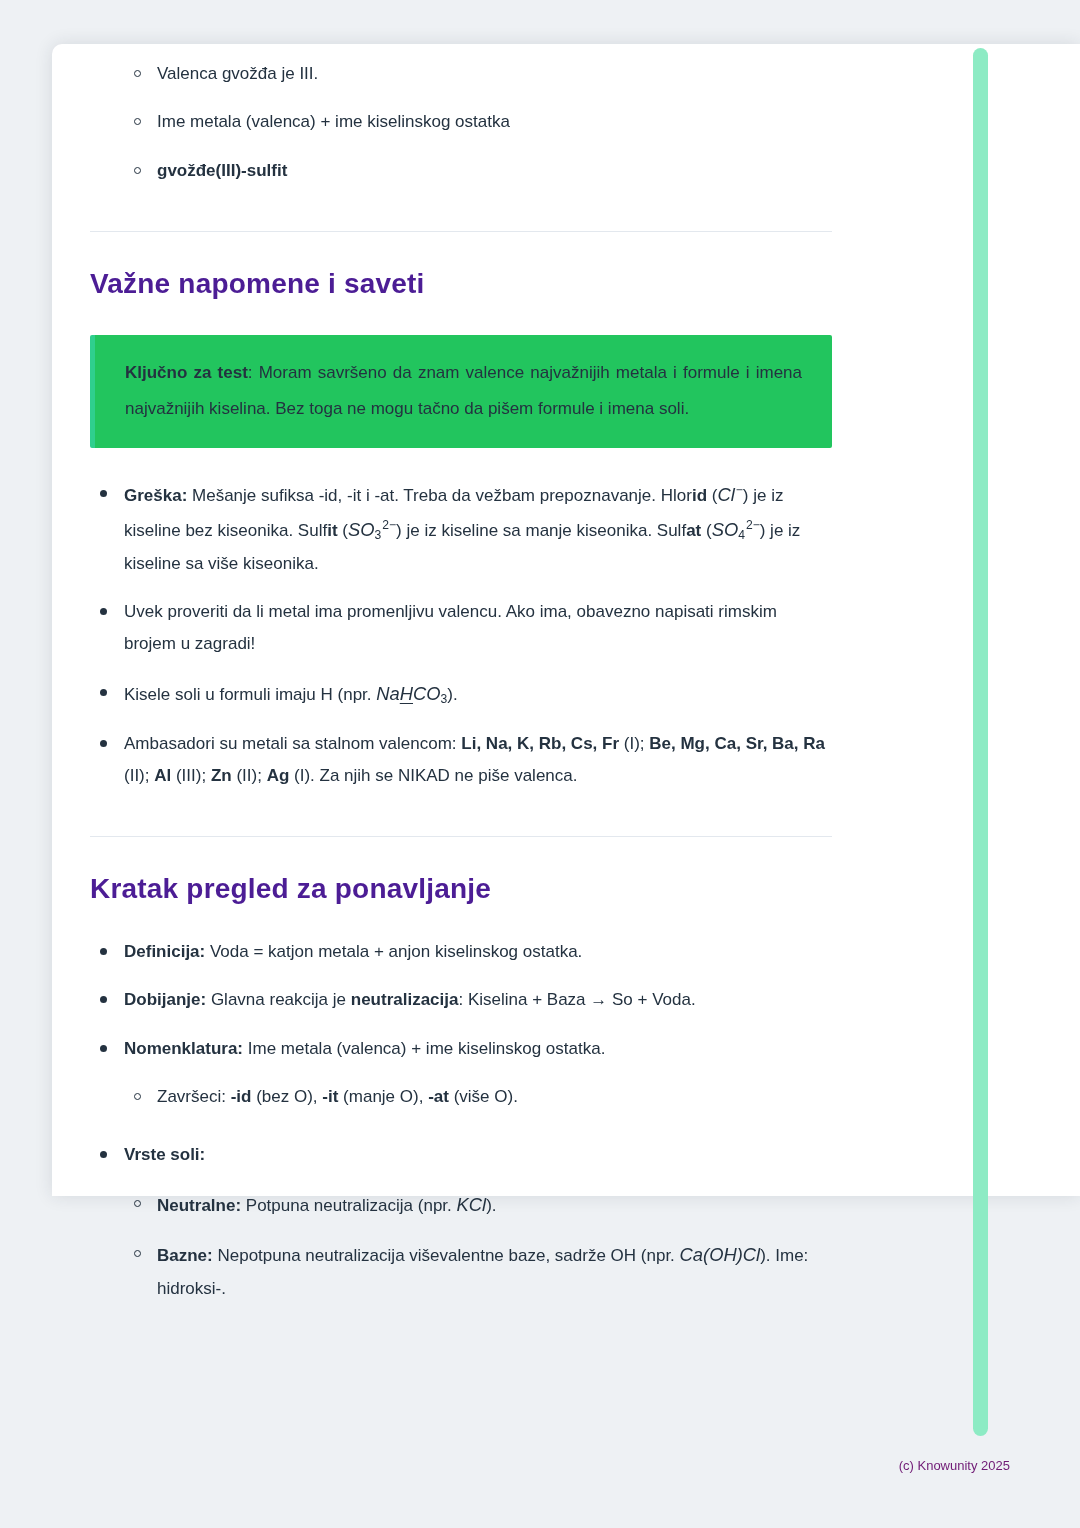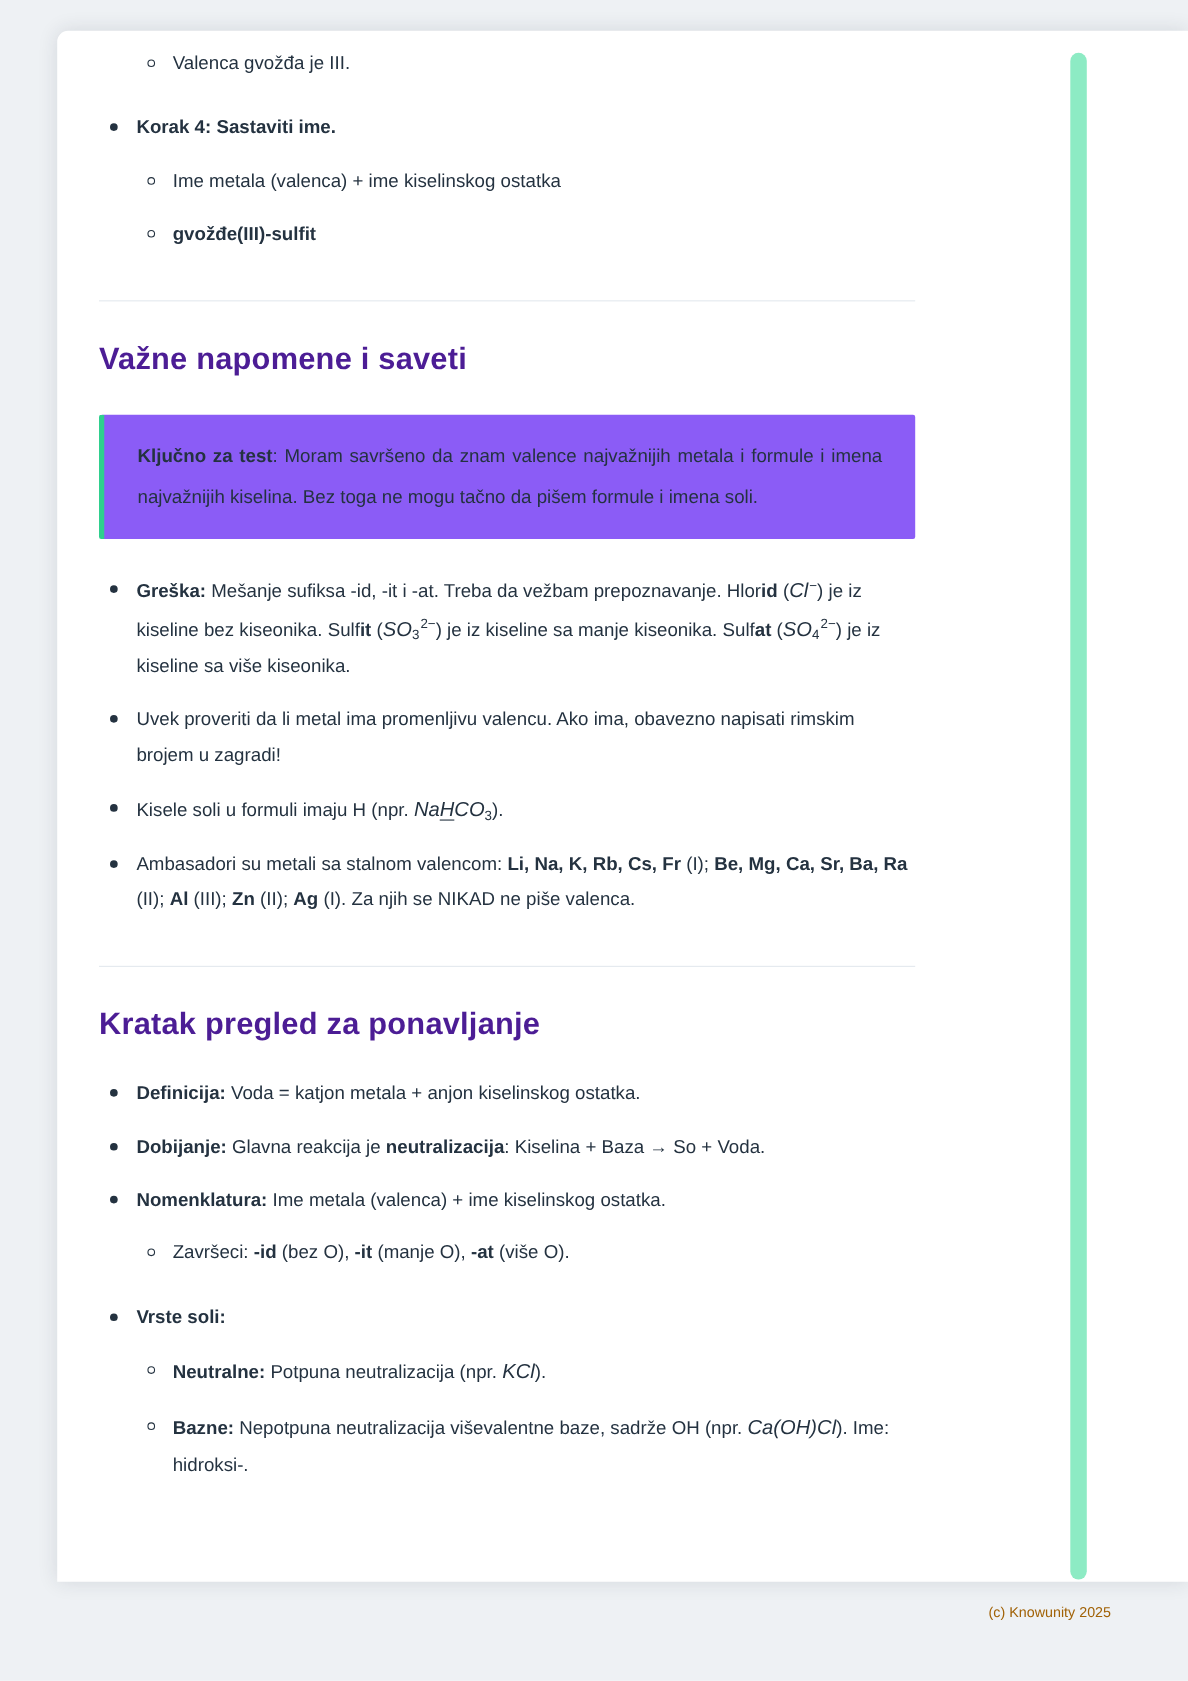--- a/index.html
+++ b/index.html
@@ -6,41 +6,41 @@
   html,body { margin:0; padding:0; }
   body {
     width:1080px; height:1528px;
     background:#eef1f4;
     font-family:"Liberation Sans", sans-serif;
     color:#243240;
     position:relative;
     overflow:hidden;
   }
   .page {
-    position:absolute; left:52px; top:28px;
-    width:1028px; height:1410px;
+    position:absolute; left:52px; top:44px;
+    width:1028px; height:1152px;
     background:#ffffff;
     border-top-left-radius:10px;
     box-shadow:0 0 18px rgba(30,41,59,0.12);
   }
   .content {
     position:absolute; left:38px; top:14px; width:742px;
     font-size:17px; line-height:1.9;
   }
   .h2 {
     color:#4c1d95;
     font-size:28px; font-weight:700;
     margin:34px 0 0 0;
     letter-spacing:.2px;
     line-height:1.25;
   }
   .divider { border-top:1px solid #e3e8ee; margin-top:44px; height:0; }
   .callout {
     margin-top:34px;
-    background:#8b5cf6;
+    background:#22c55e;
     border-left:5px solid #2fcf8e;
     padding:20px 30px;
     text-align:justify;
     line-height:2.15;
     border-radius:2px;
   }
   .list { margin-top:30px; }
   .content > .list:first-child { margin-top:0; }
   .content > .list:first-child > .li:first-child { margin-top:0; }
   .li { position:relative; margin-top:16px; }
@@ -56,31 +56,30 @@
   .math sub, .math sup { font-style:normal; font-size:0.66em; line-height:0; }
   .math sub { vertical-align:-0.25em; }
   .math sup { vertical-align:0.6em; margin-left:1px; }
   .edge-bar {
     position:absolute; left:973px; top:48px;
     width:15px; height:1388px;
     background:#8debc4; border-radius:8px;
   }
   .footer {
     position:absolute; top:1458px; right:70px;
-    font-size:13px; color:#a16207;margin-left:28px;
+    font-size:13px; color:#701a75;margin-left:28px;
   }
 </style>
 </head>
 <body>
 
 <div class="page">
   <div class="content">
       <div class="list">
         <div class="li lvl2"><span class="marker m2"></span><span class="li-text"><span>Valenca gvožđa je III.</span></span></div>
-        <div class="li lvl1"><span class="marker m1"></span><span class="li-text"><span class="b">Korak 4: Sastaviti ime.</span></span></div>
         <div class="li lvl2"><span class="marker m2"></span><span class="li-text"><span>Ime metala (valenca) + ime kiselinskog ostatka</span></span></div>
         <div class="li lvl2"><span class="marker m2"></span><span class="li-text"><span class="b">gvožđe(III)-sulfit</span></span></div>
       </div>
       <div class="divider"></div>
       <h2 class="h2">Važne napomene i saveti</h2>
       <div class="callout"><span class="b">Ključno za test</span><span>: Moram savršeno da znam valence najvažnijih metala i formule i imena najvažnijih kiselina. Bez toga ne mogu tačno da pišem formule i imena soli.</span></div>
       <div class="list">
         <div class="li lvl1"><span class="marker m1"></span><span class="li-text"><span class="b">Greška:</span><span> Mešanje sufiksa -id, -it i -at. Treba da vežbam prepoznavanje. Hlor</span><span class="b">id</span><span> (</span><span class="math">Cl<sup>−</sup></span><span>) je iz kiseline bez kiseonika. Sulf</span><span class="b">it</span><span> (</span><span class="math">SO<sub>3</sub><sup>2−</sup></span><span>) je iz kiseline sa manje kiseonika. Sulf</span><span class="b">at</span><span> (</span><span class="math">SO<sub>4</sub><sup>2−</sup></span><span>) je iz kiseline sa više kiseonika.</span></span></div>
         <div class="li lvl1"><span class="marker m1"></span><span class="li-text"><span>Uvek proveriti da li metal ima promenljivu valencu. Ako ima, obavezno napisati rimskim brojem u zagradi!</span></span></div>
         <div class="li lvl1"><span class="marker m1"></span><span class="li-text"><span>Kisele soli u formuli imaju H (npr. </span><span class="math">Na</span><span class="math u">H</span><span class="math">CO<sub>3</sub></span><span>).</span></span></div>

